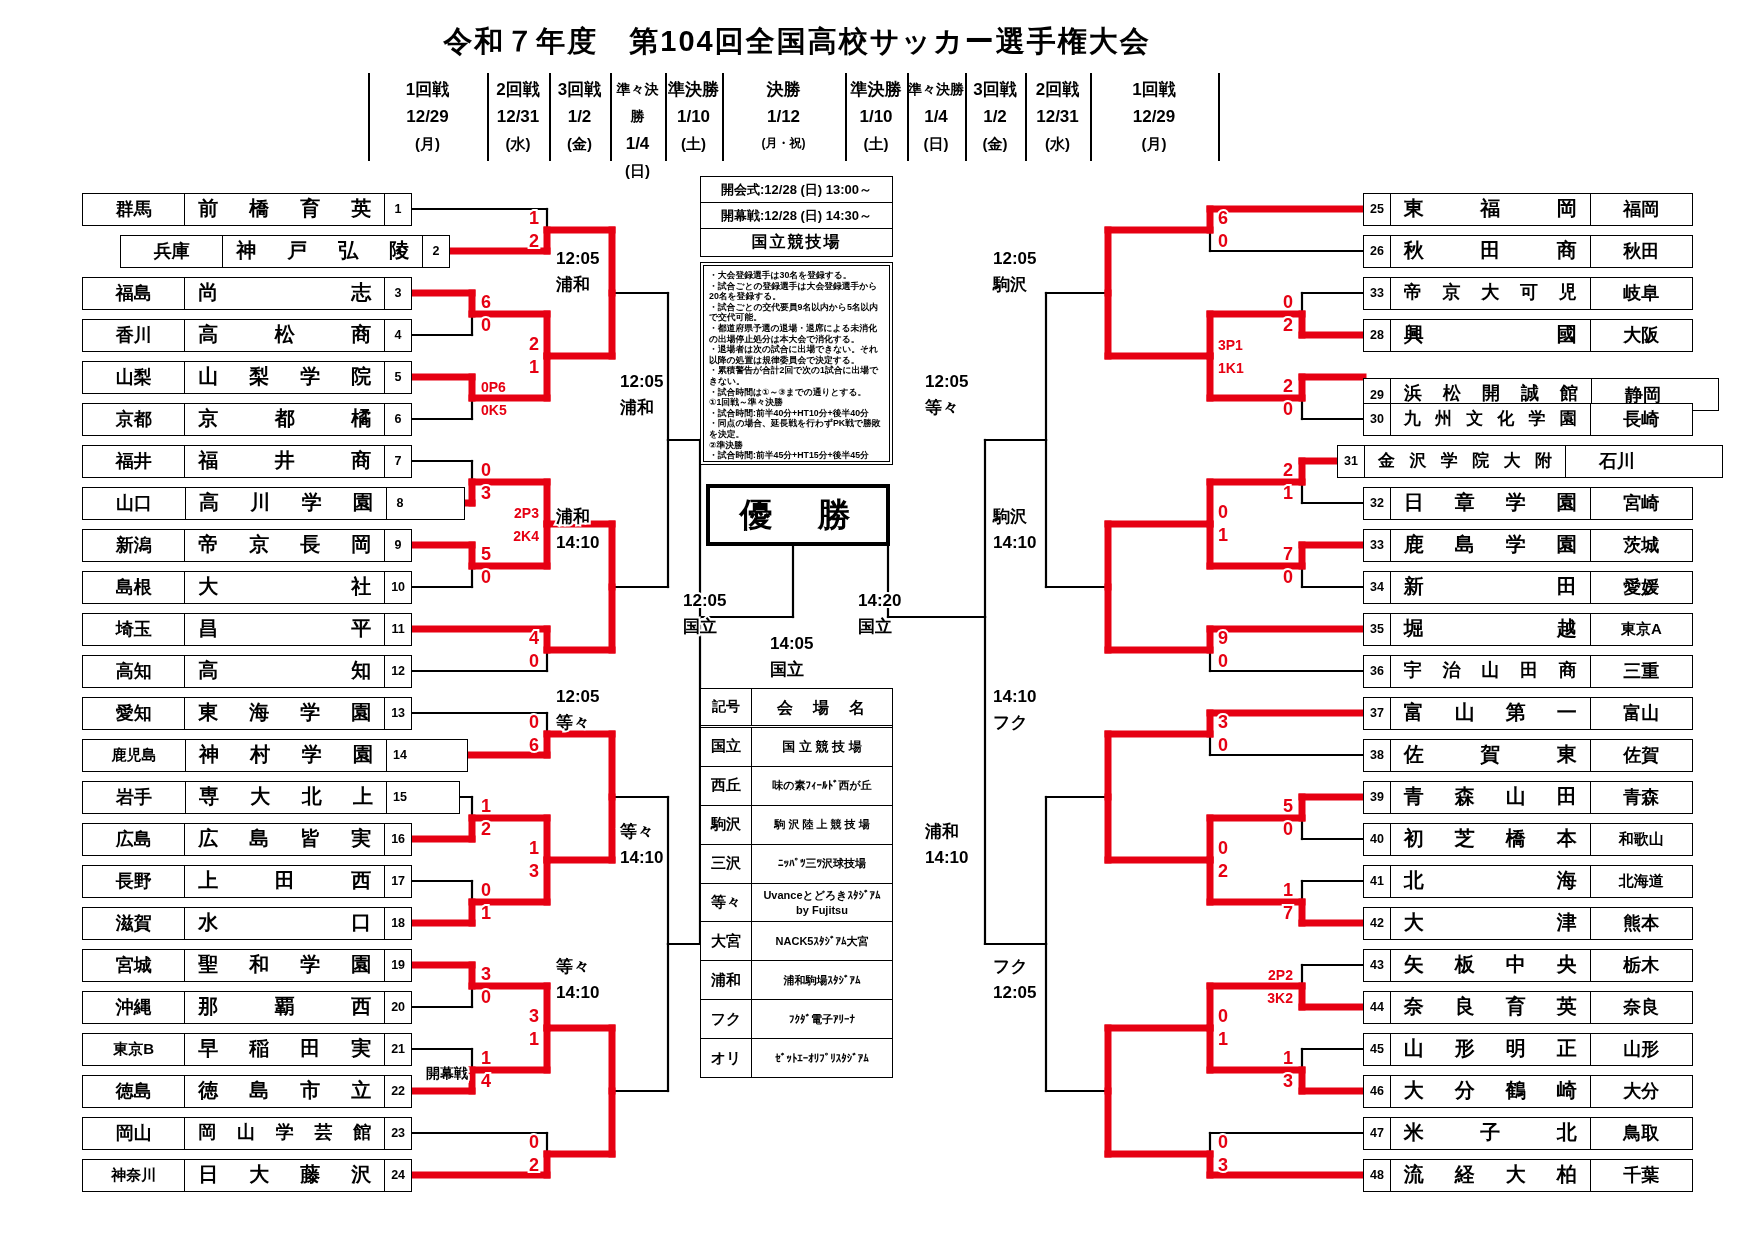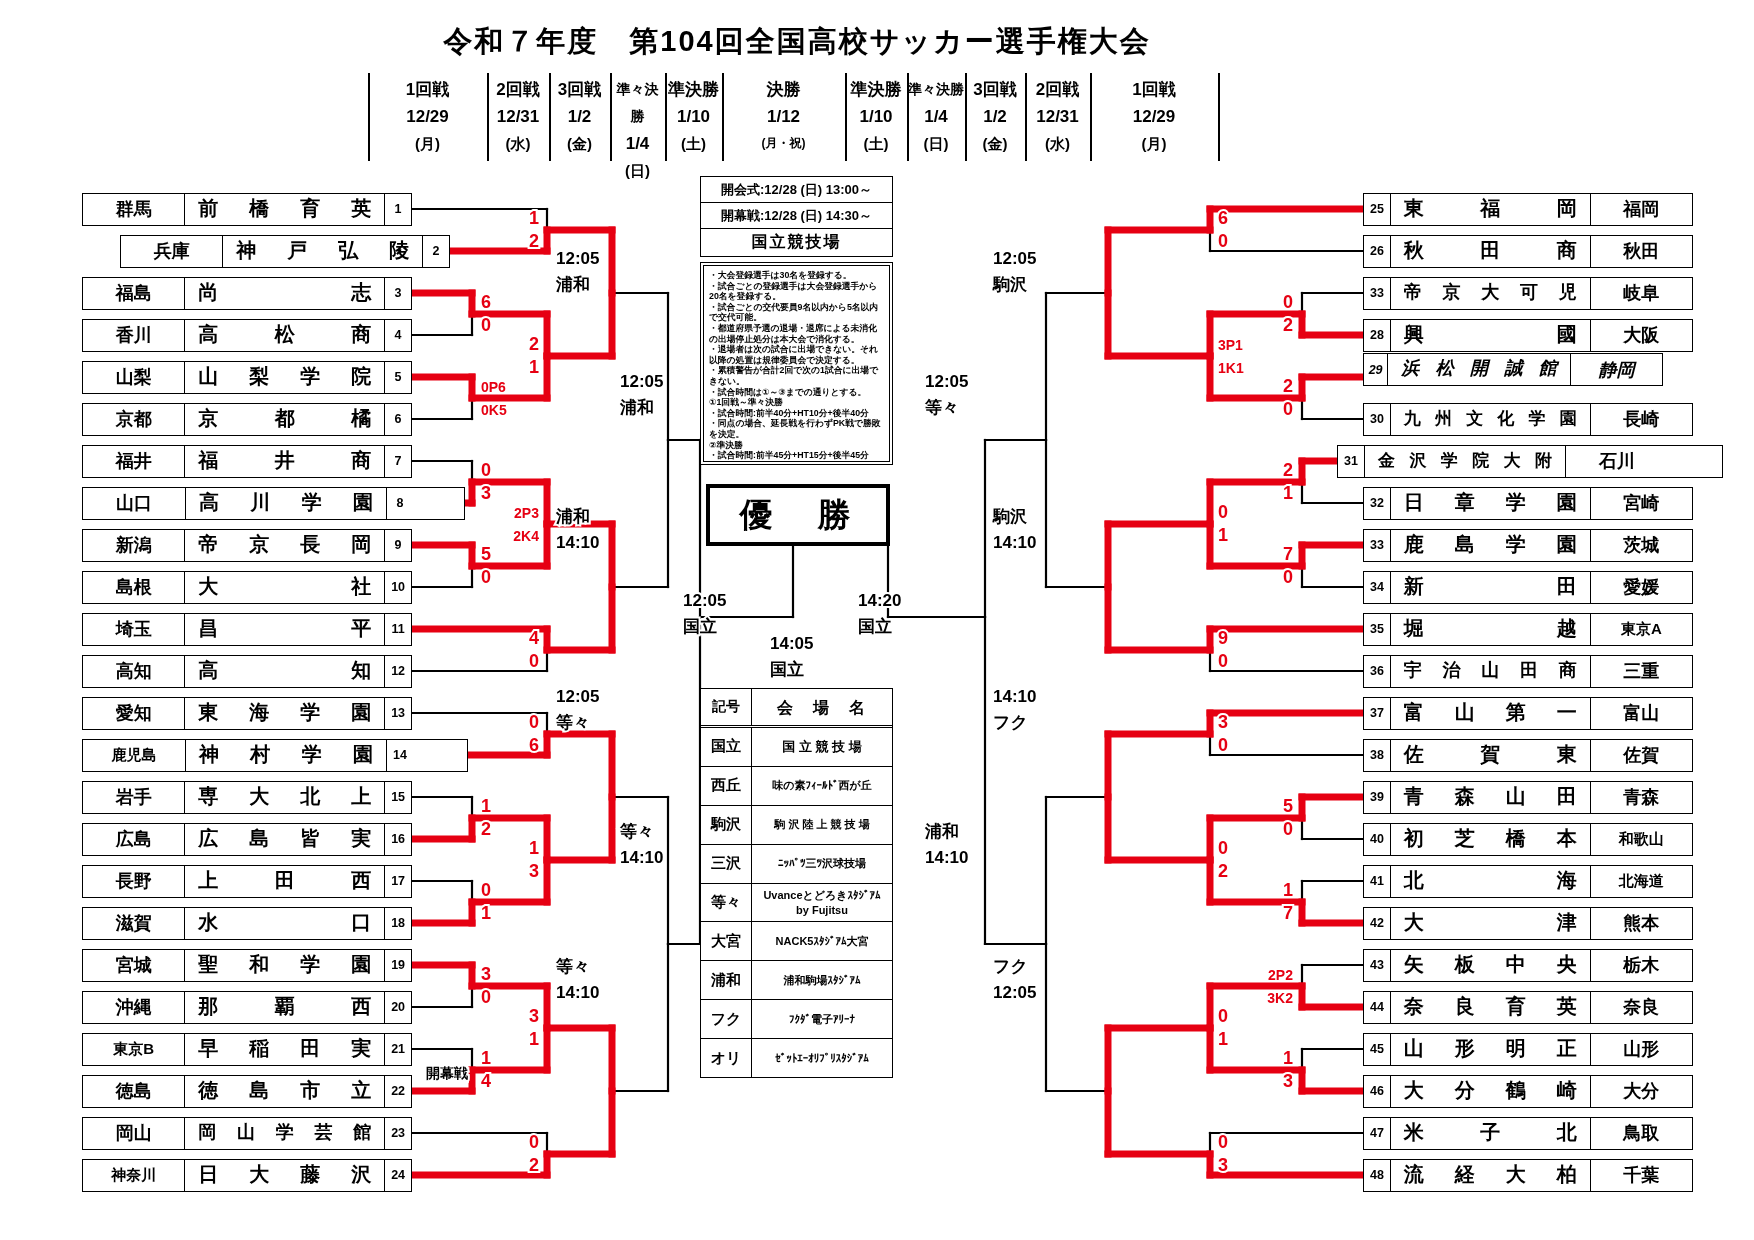--- a/index.html
+++ b/index.html
@@ -468,21 +468,21 @@
       <div class="team-box left" style="left: 82px; top: 696.5px; width: 330px;">
         <div class="tb-cell tb-pref" style="font-size:18px">愛知</div>
         <div class="tb-name" style="font-size:20px">東海学園</div>
         <div class="tb-cell tb-num">13</div>
       </div>
       <div class="team-box left" style="left: 82px; top: 738.5px; width: 386px;">
         <div class="tb-cell tb-pref" style="font-size:15px">鹿児島</div>
         <div class="tb-name" style="font-size:20px">神村学園</div>
         <div class="tb-cell tb-num">14</div>
       </div>
-      <div class="team-box left" style="left: 82px; top: 780.5px; width: 330px;">
+      <div class="team-box left" style="left: 82px; top: 780.5px; width: 378px;">
         <div class="tb-cell tb-pref" style="font-size:18px">岩手</div>
         <div class="tb-name" style="font-size:20px">専大北上</div>
         <div class="tb-cell tb-num">15</div>
       </div>
       <div class="team-box left" style="left: 82px; top: 822.5px; width: 330px;">
         <div class="tb-cell tb-pref" style="font-size:18px">広島</div>
         <div class="tb-name" style="font-size:20px">広島皆実</div>
         <div class="tb-cell tb-num">16</div>
       </div>
       <div class="team-box left" style="left: 82px; top: 864.5px; width: 330px;">
@@ -538,21 +538,21 @@
       <div class="team-box right" style="left: 1363px; top: 276.5px; width: 330px;">
         <div class="tb-cell tb-num">33</div>
         <div class="tb-name" style="font-size:18px">帝京大可児</div>
         <div class="tb-cell tb-pref" style="font-size:18px">岐阜</div>
       </div>
       <div class="team-box right" style="left: 1363px; top: 318.5px; width: 330px;">
         <div class="tb-cell tb-num">28</div>
         <div class="tb-name" style="font-size:20px">興國</div>
         <div class="tb-cell tb-pref" style="font-size:18px">大阪</div>
       </div>
-      <div class="team-box right" style="left: 1363px; top: 353px; width: 300px; font-style: italic;">
+      <div class="team-box right" style="left: 1363px; top: 378px; width: 356px;">
         <div class="tb-cell tb-num">29</div>
         <div class="tb-name" style="font-size:18px">浜松開誠館</div>
         <div class="tb-cell tb-pref" style="font-size:18px">静岡</div>
       </div>
       <div class="team-box right" style="left: 1363px; top: 402.5px; width: 330px;">
         <div class="tb-cell tb-num">30</div>
         <div class="tb-name" style="font-size:17px">九州文化学園</div>
         <div class="tb-cell tb-pref" style="font-size:18px">長崎</div>
       </div>
       <div class="team-box right" style="left: 1330px; top: 444.5px; width: 386px; margin-left: 7px;">

